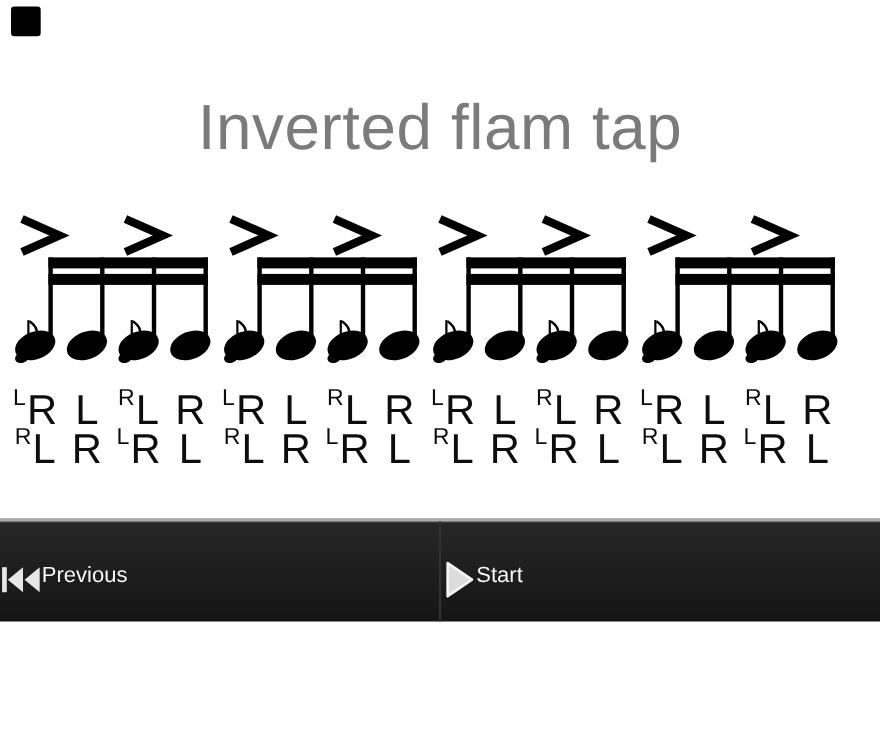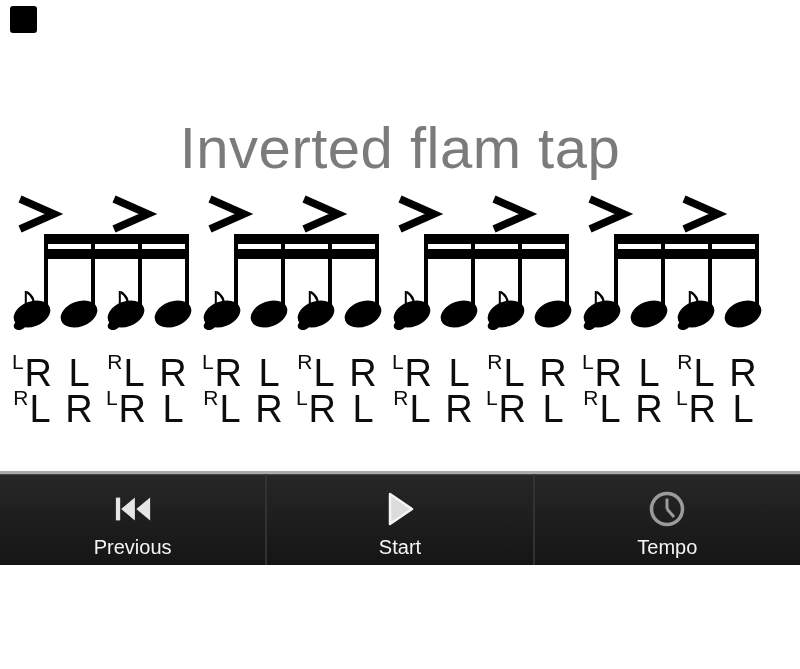--- a/index.html
+++ b/index.html
@@ -1,33 +1,33 @@
 <!DOCTYPE html>
 <html><head>
 <meta charset="utf-8">
 <style>
   html,body{margin:0;padding:0;background:#fff;}
   .stage{position:relative;width:800px;height:669px;background:#ffffff;overflow:hidden;
          font-family:"Liberation Sans",sans-serif;}
   .corner-marker{position:absolute;left:10px;top:6px;width:27px;height:27px;
                  background:#000;border-radius:3px;}
-  .page-title{position:absolute;top:116px;left:0;width:800px;text-align:center;
+  .page-title{position:absolute;top:84px;left:0;width:800px;text-align:center;
               font-size:58px;line-height:64px;color:#7b7b7b;letter-spacing:0.5px;}
   #score-svg{position:absolute;left:0;top:0;}
   .stick-row{position:absolute;left:0;width:800px;height:40px;}
   #stick-row-1{top:354px;}
   #stick-row-2{top:390px;}
   .stick-cell{position:absolute;width:64px;display:flex;justify-content:center;
               align-items:flex-start;color:#0d0d0d;}
   .stick-main{font-size:38px;line-height:38px;font-weight:400;}
   .stick-grace{font-size:21px;line-height:21px;position:relative;top:-3px;margin-right:1px;}
   .toolbar{position:absolute;left:0;top:471px;width:800px;height:94px;box-sizing:border-box;
            border-top:3px solid #a9a9a9;background:linear-gradient(#272727,#151515);
            box-shadow:inset 0 1px 0 #4a4a4a;display:flex;}
-  .tb-item{flex:1;display:flex;flex-direction:column;align-items:center;
+  .tb-item{flex:1;display:flex;flex-direction:row;align-items:center;
            position:relative;box-sizing:border-box;}
   .tb-item + .tb-item{border-left:2px solid #323232;}
   .tb-icon{height:40px;margin-top:15px;display:flex;align-items:center;justify-content:center;}
   .tb-label{font-size:20px;line-height:22px;color:#f5f5f5;margin-top:7px;white-space:nowrap;}
 </style>
 </head>
 <body>
 
 <div class="stage">
   <div class="corner-marker"></div>
@@ -250,24 +250,14 @@
         <div class="tb-label">Previous</div>
       </div>
       <div class="tb-item">
         <div class="tb-icon">
           <svg width="32" height="36" viewBox="0 0 32 36">
             <polygon points="6,3 28,18 6,33" fill="#dcdcdc" stroke="#f4f4f4" stroke-width="2.5" stroke-linejoin="round"></polygon>
           </svg>
         </div>
         <div class="tb-label">Start</div>
       </div>
-      <div class="tb-item">
-        <div class="tb-icon">
-          <svg width="38" height="38" viewBox="0 0 38 38">
-            <circle cx="19" cy="19" r="15.5" fill="none" stroke="#9b9b9b" stroke-width="3.5"></circle>
-            <line x1="19" y1="19" x2="19" y2="8.5" stroke="#9b9b9b" stroke-width="3"></line>
-            <line x1="19" y1="19" x2="26" y2="27" stroke="#9b9b9b" stroke-width="3"></line>
-          </svg>
-        </div>
-        <div class="tb-label">Tempo</div>
-      </div>
     </div>
 </div>
 
 </body></html>

